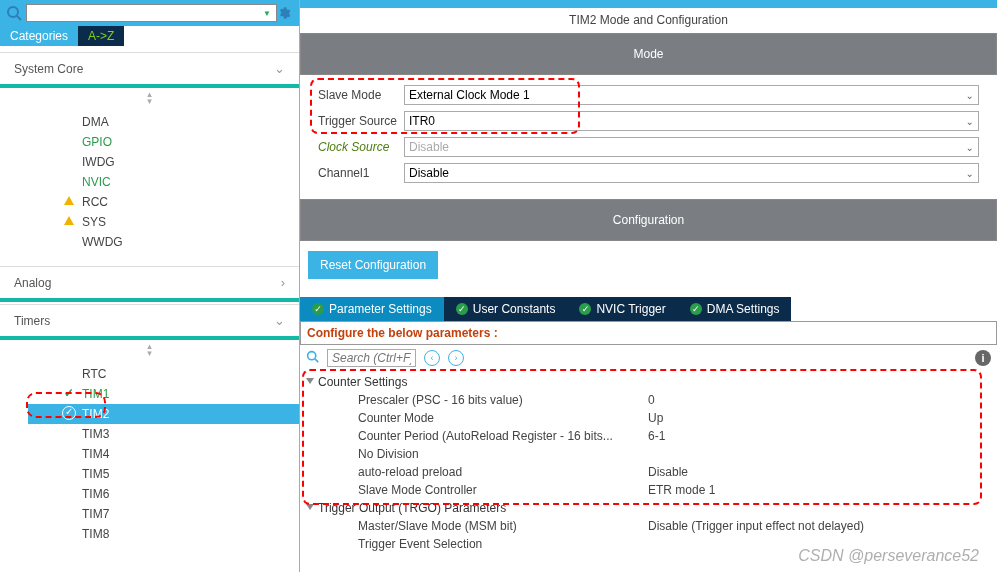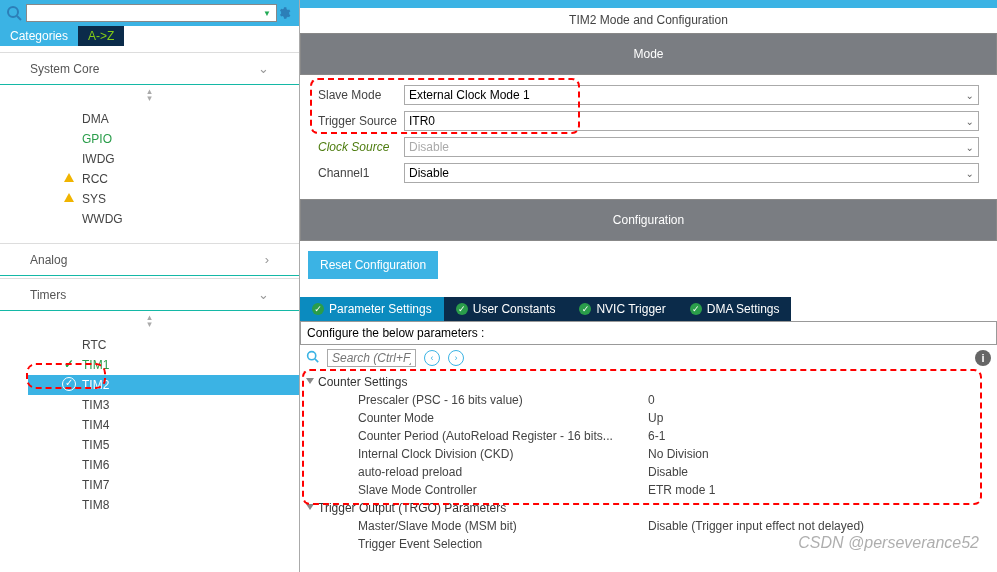--- a/index.html
+++ b/index.html
@@ -10,21 +10,21 @@
 .search-icon { width: 16px; height: 16px; color: #fff; display: flex; align-items: center; justify-content: center; font-size: 13px; }
 .top-search { flex: 1; height: 18px; border: 1px solid #888; background: #fff; padding: 0 4px; }
 .top-triangle { color: #2a5; font-size: 8px; margin-left: -18px; }
 .gear-icon { width: 18px; height: 18px; color: #2c7fb8; margin-left: auto; display: flex; align-items: center; justify-content: center; }
 .gear-icon svg { width: 14px; height: 14px; }
 .tabbar { display: flex; height: 20px; }
 .tab { padding: 3px 10px; font-size: 12px; cursor: pointer; }
 .tab-cat { background: #3bb3e4; color: #fff; }
 .tab-az { background: #0b2b4a; color: #84cc16; }
 .tree { flex: 1; overflow: auto; padding: 6px 0 12px 0; }
-.group-hdr { border-top: 1px solid #ddd; border-bottom: 1px solid #14b8a6; padding: 8px 30px; color: #555; display: flex; align-items: center; justify-content: space-between; cursor: pointer; }
+.group-hdr { border-top: 1px solid #ddd; border-bottom: 4px solid #14b8a6; padding: 8px 14px; color: #555; display: flex; align-items: center; justify-content: space-between; cursor: pointer; }
 .chevron { color: #999; font-size: 13px; }
 .mini-up-down { text-align: center; color: #aaa; font-size: 9px; line-height: 7px; padding: 3px 0; }
 .items { padding: 4px 0 14px 0; }
 .item { padding: 3px 0 3px 54px; color: #444; position: relative; cursor: pointer; margin-left: 28px; }
 .item.green { color: #2a9d4a; }
 .item.warn::before { content: ""; width: 0; height: 0; border-left: 5px solid transparent; border-right: 5px solid transparent; border-bottom: 9px solid #f0b400; position: absolute; left: 36px; top: 4px; }
 .item.check::before { content: "✓"; color: #2a9d4a; position: absolute; left: 36px; top: 2px; font-weight: bold; }
 .item.sel { background: #3bb3e4; color: #fff; }
 .item.sel.checkwhite::before { content: ""; width: 12px; height: 12px; border: 1px solid #fff; border-radius: 7px; position: absolute; left: 34px; top: 2px; }
 .item.sel.checkwhite::after { content: "✓"; color: #fff; position: absolute; left: 37px; top: 2px; font-size: 10px; }
@@ -40,35 +40,35 @@
 .mode-sel { flex: 1; height: 20px; border: 1px solid #aaa; padding: 2px 4px; display: flex; align-items: center; justify-content: space-between; background: #fff; cursor: pointer; }
 .mode-sel .chev { color: #666; font-size: 10px; }
 .red-box-mode { position: absolute; border: 2px dashed red; border-radius: 8px; pointer-events: none; }
 .reset-row { padding: 10px 4px 18px 8px; }
 .reset-btn { background: #3bb3e4; color: #fff; border: none; padding: 7px 12px; cursor: pointer; font-size: 12px; }
 .paratabs { display: flex; }
 .ptab { padding: 5px 12px; color: #fff; display: flex; align-items: center; gap: 5px; cursor: pointer; font-size: 12px; }
 .ptab.active { background: #0b8bbf; }
 .ptab.inactive { background: #0b2b4a; }
 .ptab .ok { display: inline-flex; width: 12px; height: 12px; border-radius: 7px; background: #2a9d4a; color: #fff; align-items: center; justify-content: center; font-size: 9px; }
-.desc-row { border: 1px solid #999; padding: 4px 6px; color: #000000; }
+.desc-row { border: 1px solid #999; padding: 4px 6px; color: #c2410c; font-weight: bold; }
 .psearch-row { display: flex; align-items: center; gap: 8px; padding: 4px 6px; }
 .psearch-row .mag { color: #3bb3e4; }
 .psearch-row input { width: 89px; height: 18px; border: 1px solid #aaa; padding: 2px 4px; font-style: italic; color: #999; }
 .nav-circle { width: 16px; height: 16px; border: 1px solid #3bb3e4; border-radius: 9px; display: inline-flex; align-items: center; justify-content: center; color: #3bb3e4; font-size: 9px; cursor: pointer; }
 .info-i { margin-left: auto; width: 16px; height: 16px; border-radius: 8px; background: #666; color: #fff; display: inline-flex; align-items: center; justify-content: center; font-weight: bold; font-size: 11px; }
 .params { padding: 2px 6px; position: relative; }
 .pg-hdr { color: #333; padding: 2px 0 2px 12px; position: relative; }
 .pg-hdr::before { content: ""; position: absolute; left: 0; top: 5px; width: 0; height: 0; border-left: 4px solid transparent; border-right: 4px solid transparent; border-top: 6px solid #888; }
 .ptable { padding-left: 52px; }
 .prow { display: flex; padding: 2px 0; color: #444; }
 .prow .k { width: 290px; }
 .prow .v { flex: 1; }
 .red-box-params { position: absolute; border: 2px dashed red; border-radius: 8px; pointer-events: none; }
-.watermark { position: absolute; right: 18px; bottom: 20px; color: rgba(120,120,120,.6); font-style: italic; font-size: 16px; pointer-events: none; }
+.watermark { position: absolute; right: 18px; bottom: 7px; color: rgba(120,120,120,.6); font-style: italic; font-size: 16px; pointer-events: none; }
 </style>
 </head>
 <body>
 
 <div class="root">
   <div class="left">
     <div class="topbar-left">
       <span class="search-icon">
         <svg viewBox="0 0 16 16" fill="none" stroke="#2c7fb8" stroke-width="2">
             <circle cx="7" cy="7" r="5"></circle>
@@ -90,20 +90,21 @@
     <div class="tree" style="position:relative;">
       <div class="group-hdr">
         <span>System Core</span>
         <span class="chevron">⌄</span>
       </div>
       <div class="mini-up-down">▴<br>▾</div>
       <div class="items">
         <div class="item">DMA</div>
         <div class="item green">GPIO</div>
         <div class="item">IWDG</div>
+        <div class="item green">NVIC</div>
         <div class="item warn">RCC</div>
         <div class="item warn">SYS</div>
         <div class="item">WWDG</div>
       </div>
 
       <div class="group-hdr">
         <span>Analog</span>
         <span class="chevron">›</span>
       </div>
 
@@ -206,21 +207,20 @@
           </div>
         <div class="prow">
             <div class="k">Counter Mode</div>
             <div class="v">Up</div>
           </div>
         <div class="prow">
             <div class="k">Counter Period (AutoReload Register - 16 bits...</div>
             <div class="v">6-1</div>
           </div>
         <div class="prow">
-            <div class="k">Internal Clock Division (CKD)</div>
             <div class="v">No Division</div>
           </div>
         <div class="prow">
             <div class="k">auto-reload preload</div>
             <div class="v">Disable</div>
           </div>
         <div class="prow">
             <div class="k">Slave Mode Controller</div>
             <div class="v">ETR mode 1</div>
           </div>

